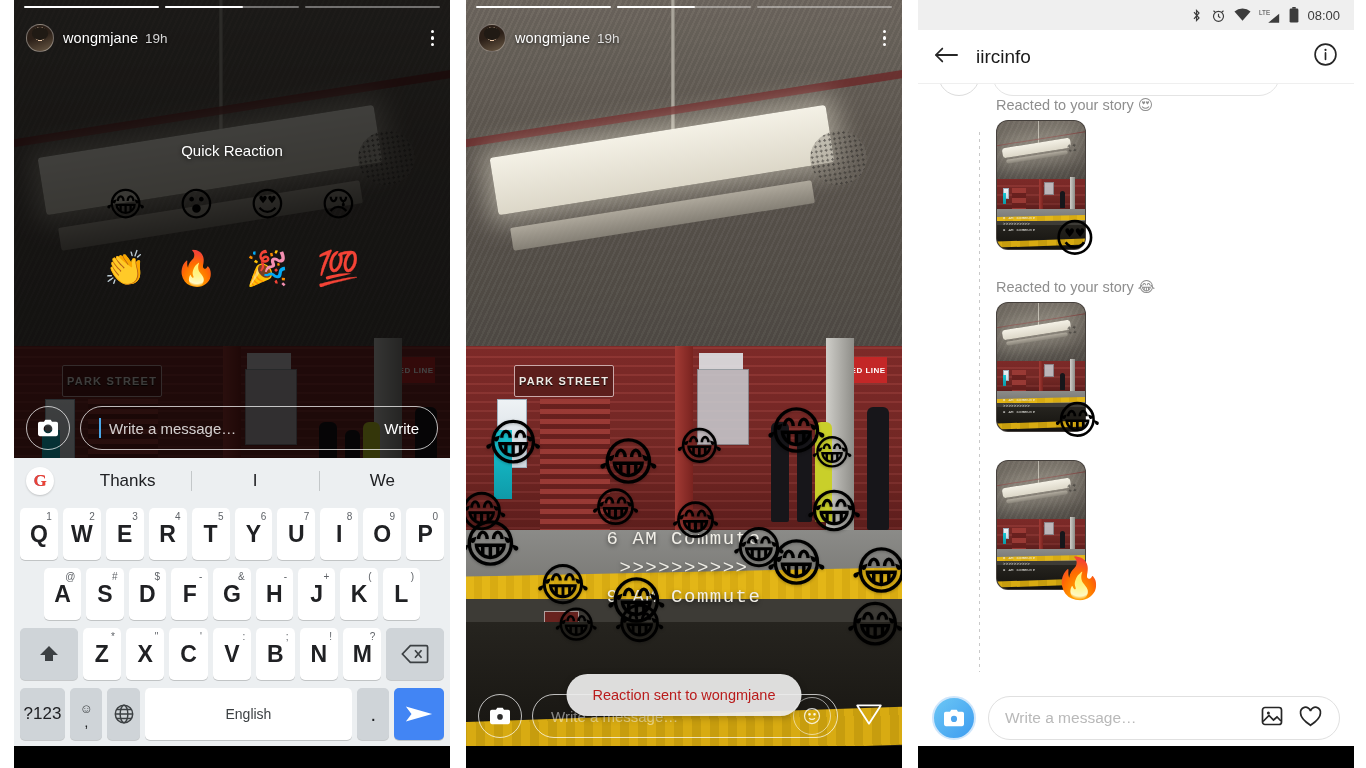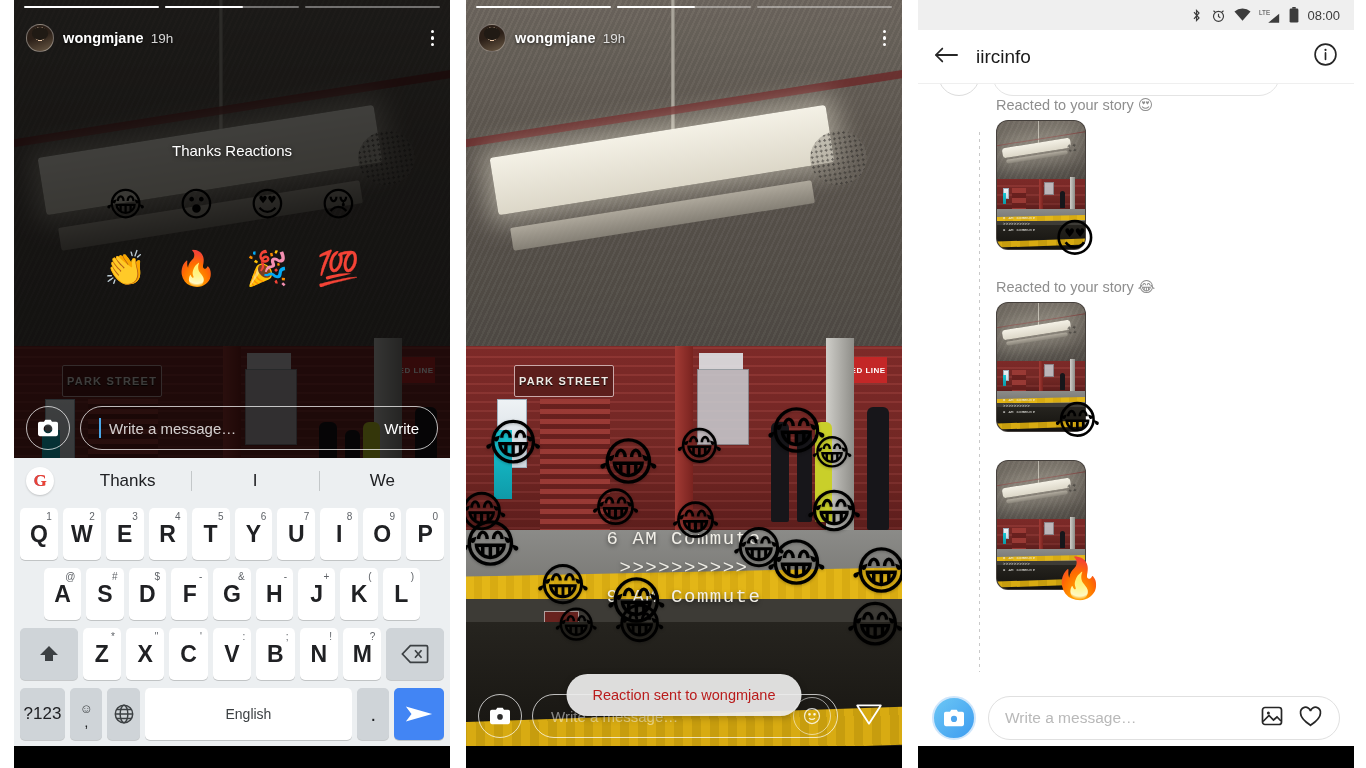--- a/index.html
+++ b/index.html
@@ -154,21 +154,21 @@
     width:28px; height:28px; border-radius:50%;
     background:
       radial-gradient(circle at 50% 34%, #e8c6a6 0 32%, transparent 33%),
       linear-gradient(160deg,#2c2018 0 45%, #6b5a46 100%);
     border:1px solid rgba(255,255,255,.35); flex:none; overflow:hidden; position:relative;
   }
   .avatar::after{
     content:""; position:absolute; left:18%; top:8%; width:64%; height:50%;
     border-radius:50% 50% 45% 45%; background:#201a14;
   }
-  .story-user{ color:#fff; font-weight:700; font-size:14.5px; letter-spacing:.1px;
+  .story-user{ color:#fff; font-weight:400; font-size:14.5px; letter-spacing:.1px;
     text-shadow:0 1px 3px rgba(0,0,0,.7); }
   .story-time{ color:rgba(255,255,255,.82); font-size:13.5px; margin-left:-2px;
     text-shadow:0 1px 3px rgba(0,0,0,.7); }
   .kebab{ margin-left:auto; display:flex; flex-direction:column; gap:3px; padding:4px; }
   .kebab i{ width:3.5px; height:3.5px; border-radius:50%; background:#fff; display:block; }
 
   
   .qr-wrap{ position:absolute; left:0; right:0; top:142px; z-index:6; text-align:center; }
   .qr-title{ color:#fff; font-size:15px; text-shadow:0 1px 4px rgba(0,0,0,.75); }
   .qr-grid{
@@ -373,21 +373,21 @@
       <span class="story-user">wongmjane</span>
       <span class="story-time">19h</span>
       <span class="kebab">
           <i></i>
           <i></i>
           <i></i>
         </span>
     </div>
 
     <div class="qr-wrap">
-      <div class="qr-title">Thanks Reactions</div>
+      <div class="qr-title">Quick Reaction</div>
       <div class="qr-grid">
         <span class="qr-emoji">😂</span>
         <span class="qr-emoji">😮</span>
         <span class="qr-emoji">😍</span>
         <span class="qr-emoji">😢</span>
         <span class="qr-emoji">👏</span>
         <span class="qr-emoji">🔥</span>
         <span class="qr-emoji">🎉</span>
         <span class="qr-emoji">💯</span>
       </div>

